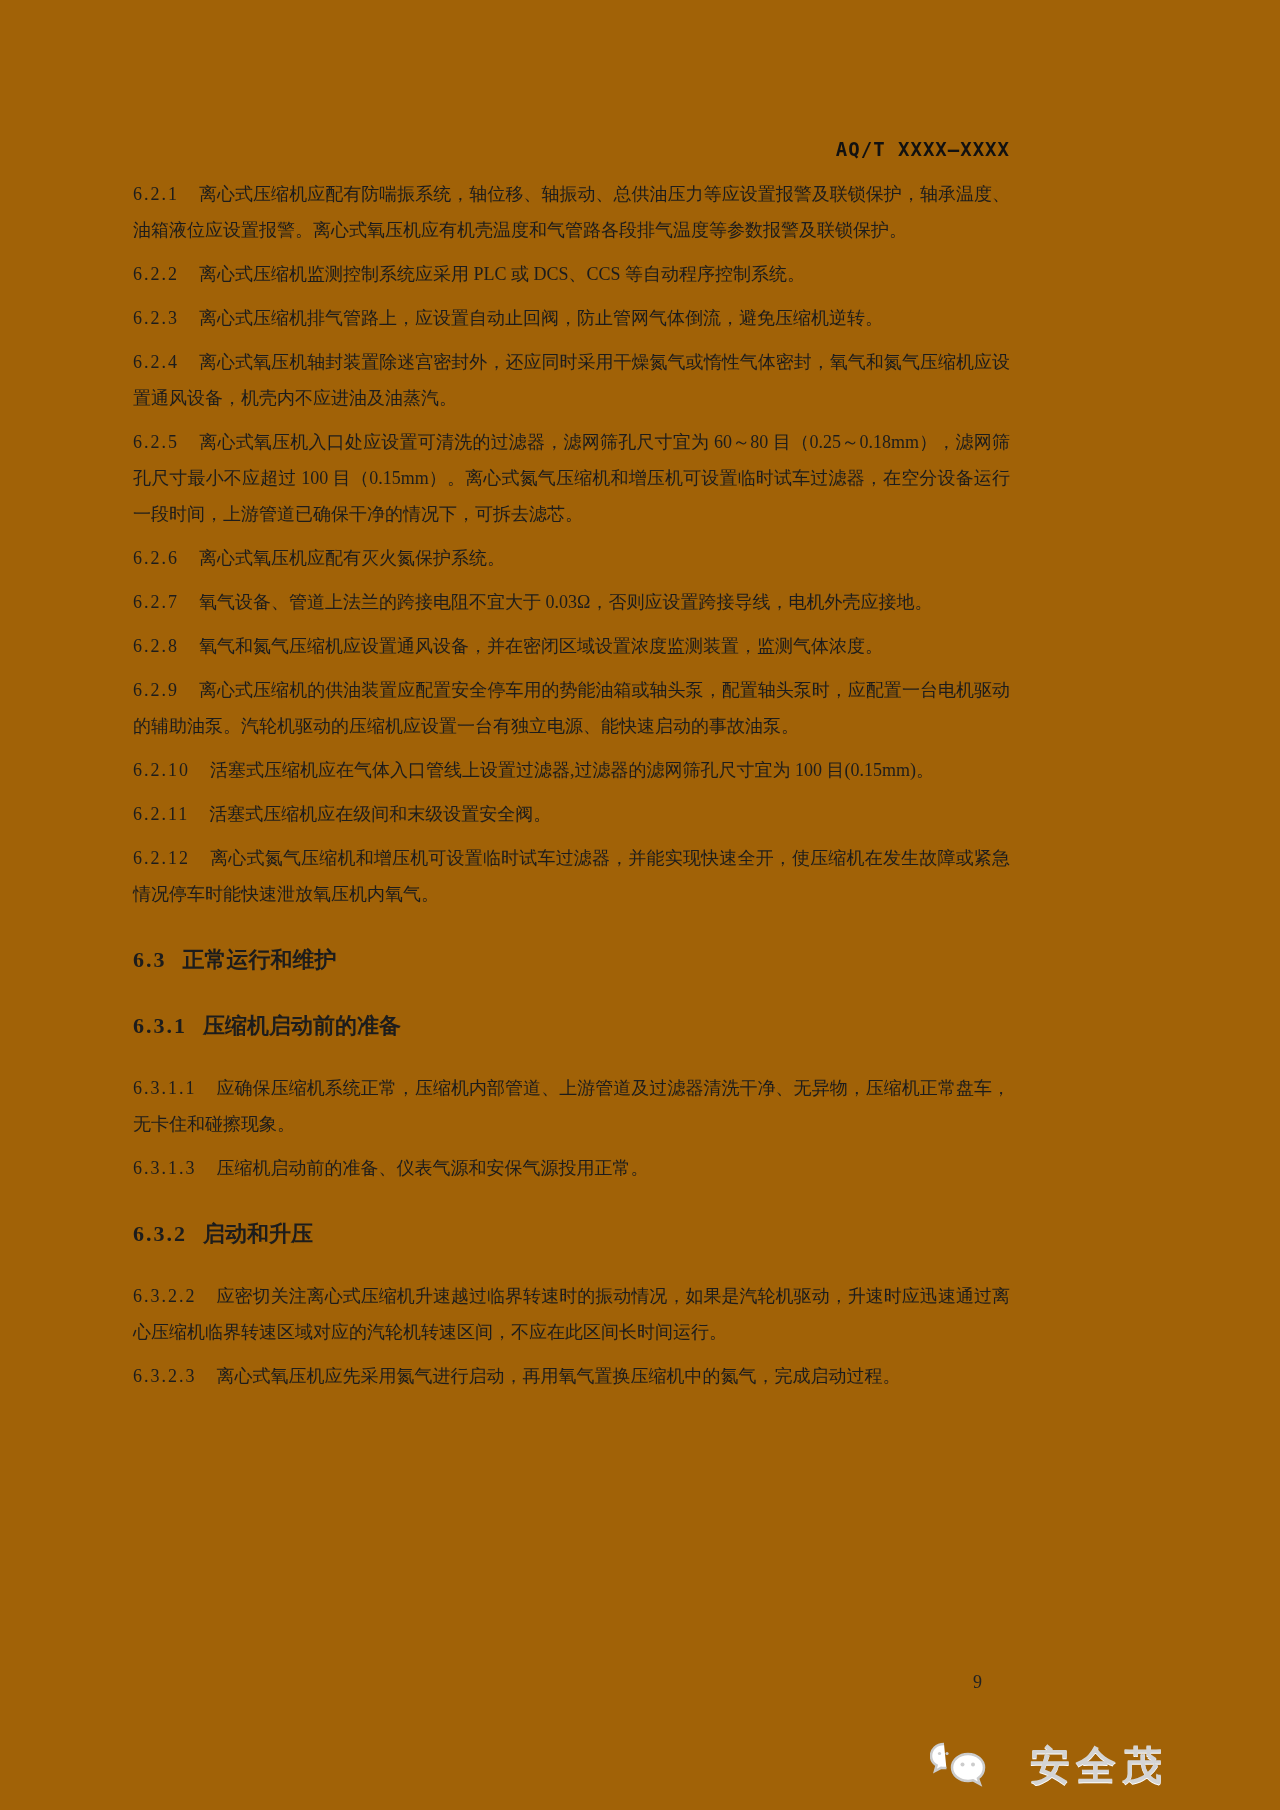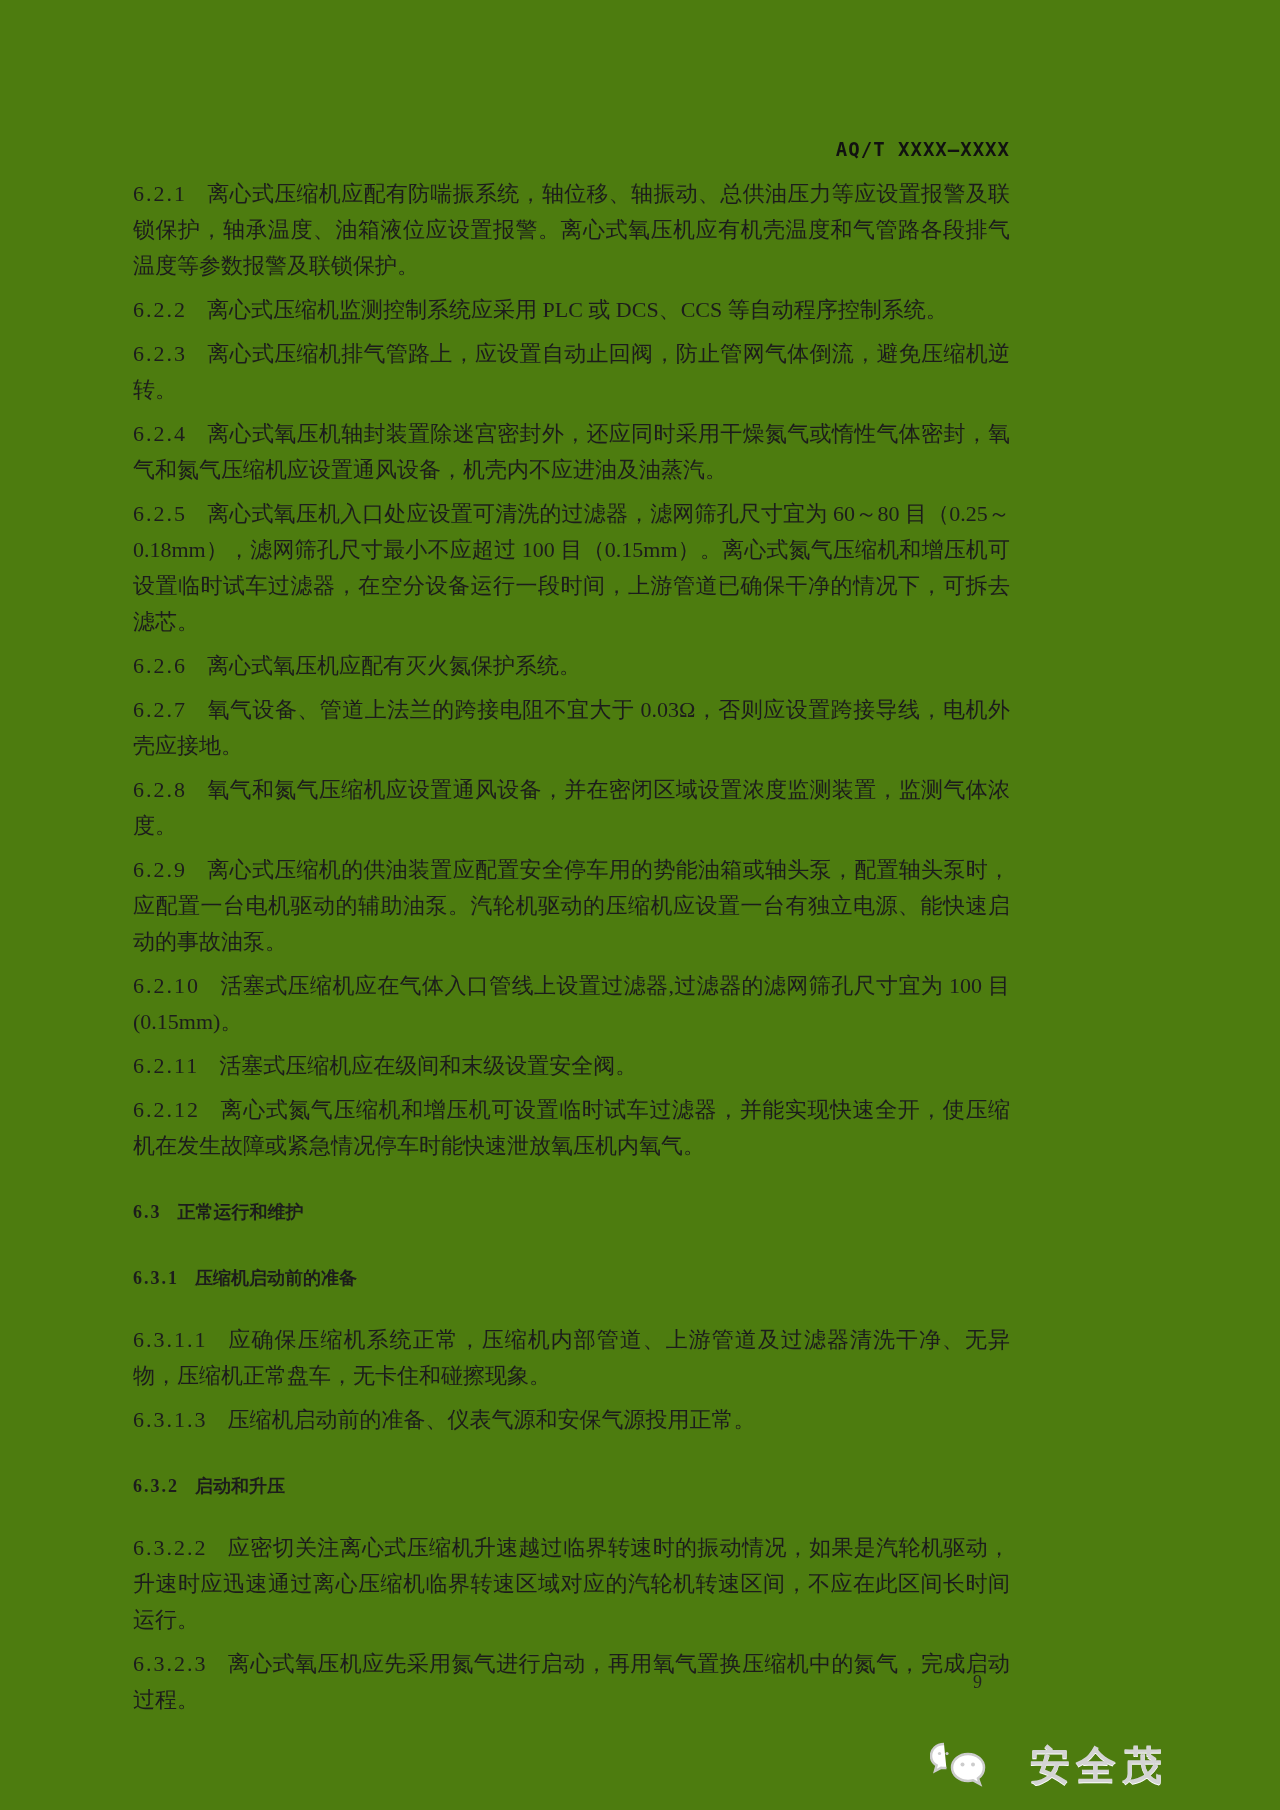--- a/index.html
+++ b/index.html
@@ -1,20 +1,20 @@
 <!DOCTYPE html>
 <html><head>
 <meta charset="utf-8">
 <style>
   html,body{margin:0;padding:0;background:#ffffff;}
   .page{
     position:relative;
     width:1280px;
     height:1810px;
-    background:#4d7c0f;
+    background:#a16207;
     font-family:"Liberation Serif","DejaVu Serif",serif;
     color:#1c1c1c;
     overflow:hidden;
   }
   .doc-header{
     position:absolute;
     top:138px;
     left:133px;
     width:877px;
     text-align:right;
@@ -26,35 +26,35 @@
   }
   .content{
     position:absolute;
     top:168px;
     left:133px;
     width:877px;
   }
   .clause{
     margin:0;
     padding:0;
-    font-size:22px;
+    font-size:18px;
     line-height:36px;
     text-align:justify;
     margin-top:8px;
     margin-bottom:8px;
   }
   .clause .num{
     display:inline-block;
     margin-right:20px;
     letter-spacing:2px;
     white-space:nowrap;
   }
   .clause.heading{
     font-weight:bold;
-    font-size:18px;
+    font-size:22px;
     margin-top:30px;
     margin-bottom:26px;
     font-family:"Liberation Sans","DejaVu Sans",sans-serif;
   }
   .clause.heading .num{
     font-family:"Liberation Serif","DejaVu Serif",serif;
     margin-right:16px;
   }
   .page-number{
     position:absolute;

